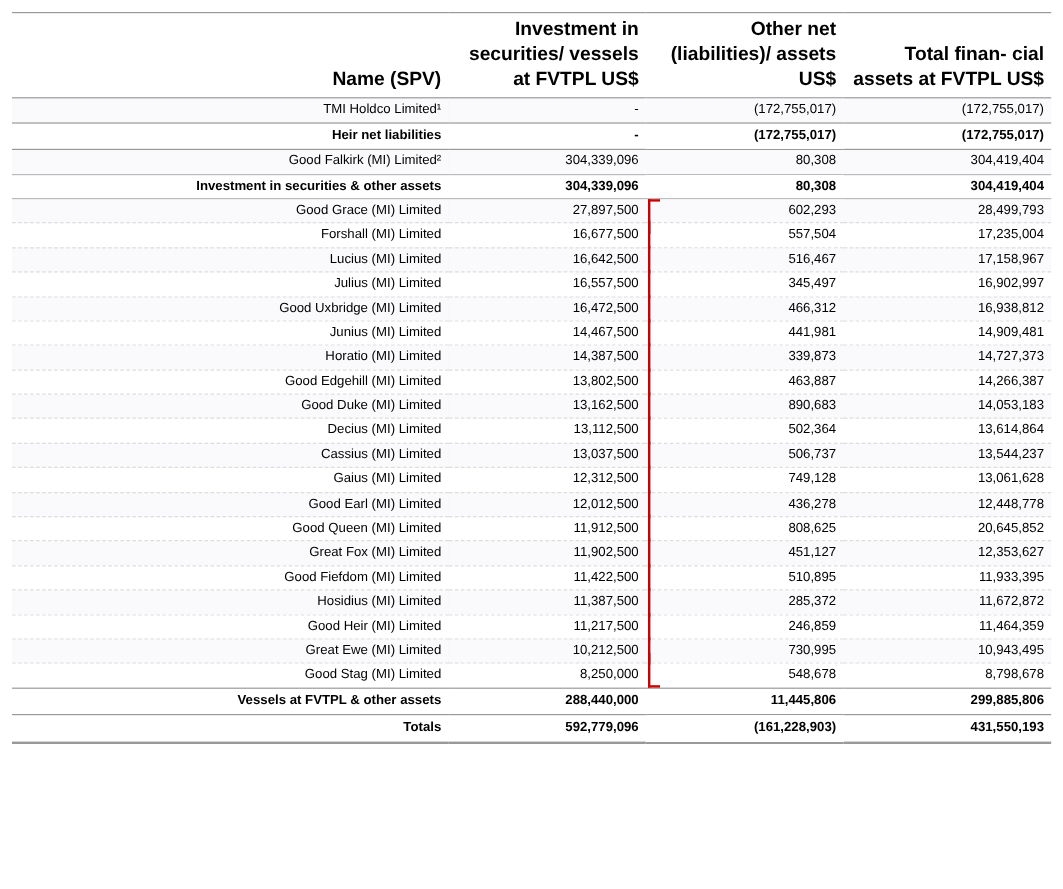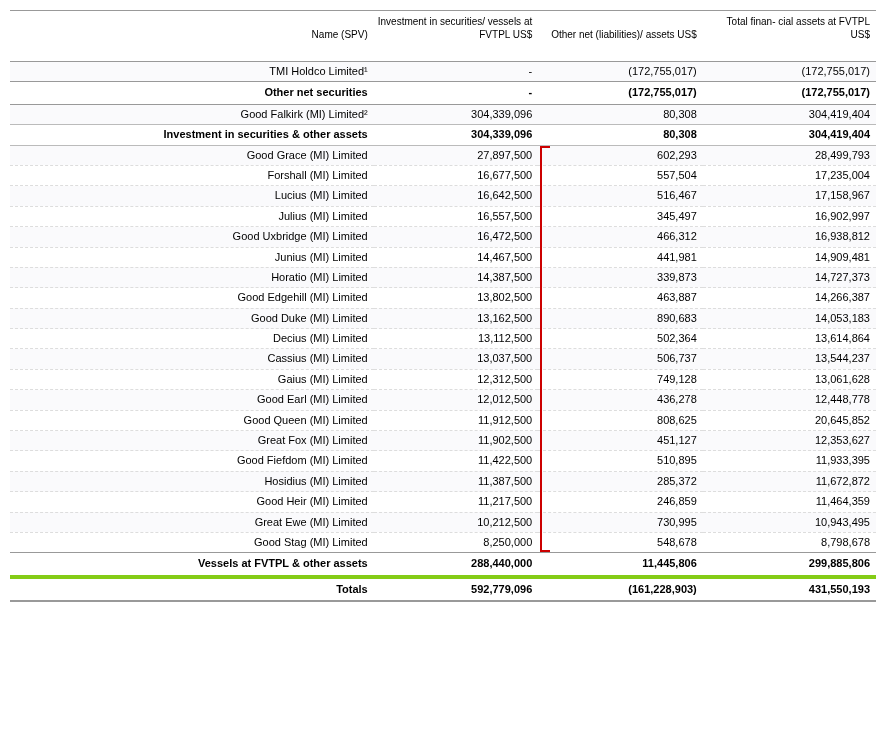--- a/index.html
+++ b/index.html
@@ -15,23 +15,23 @@
       table-layout: fixed;
     }
     col.name-col { width: 42%; }
     col.inv-col { width: 19%; }
     col.other-col { width: 19%; }
     col.total-col { width: 20%; }
 
     thead th {
       text-align: right;
       vertical-align: bottom;
-      font-weight: normal;
-      font-size: 10px;
-      padding: 4px 6px 20px 4px;
+      font-weight: bold;
+      font-size: 16px;
+      padding: 4px 6px 4px 4px;
       border-top: 1px solid #999;
       border-bottom: 1px solid #999;
       line-height: 1.3;
     }
     thead th:first-child {
       text-align: right;
       margin-top: 39px;
     }
     tbody td {
       padding: 2px 6px 2px 4px;
@@ -51,21 +51,21 @@
     }
     tr.sub-header td {
       font-weight: bold;
       border-top: 1px solid #bbb;
       border-bottom: 1px solid #bbb;
       padding-top: 2px;
       padding-bottom: 2px;
     }
     tr.totals-row td {
       font-weight: bold;
-      border-top: 4px solid #84cc16;
+      border-top: 1px solid #84cc16;
       border-bottom: 2px solid #999;
       padding-top: 3px;
       padding-bottom: 3px;
     }
     tr.data-row td {
       border-bottom: 1px dashed #ddd;
     }
 
     
     tr:nth-child(odd) td {
@@ -100,21 +100,21 @@
       </tr>
     </thead>
     <tbody id="table-body">
     <tr class="data-row">
           <td>TMI Holdco Limited¹</td>
           <td>-</td>
           <td style="position: relative;">(172,755,017)</td>
           <td>(172,755,017)</td>
         </tr>
         <tr class="section-header">
-          <td>Other net securities</td>
+          <td>Heir net liabilities</td>
           <td>-</td>
           <td style="position: relative;">(172,755,017)</td>
           <td>(172,755,017)</td>
         </tr>
         <tr class="data-row">
           <td>Good Falkirk (MI) Limited²</td>
           <td>304,339,096</td>
           <td style="position: relative;">80,308</td>
           <td>304,419,404</td>
         </tr>

